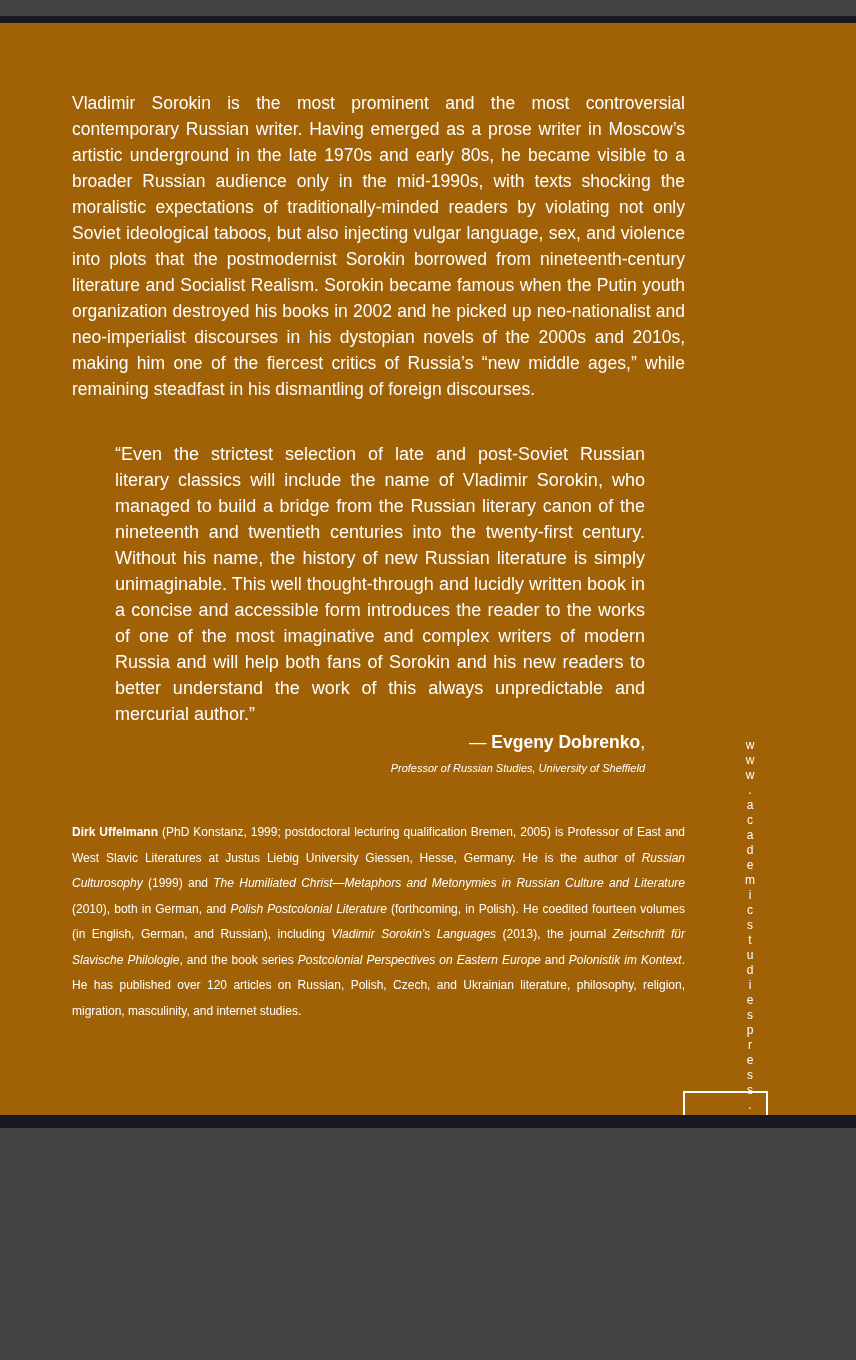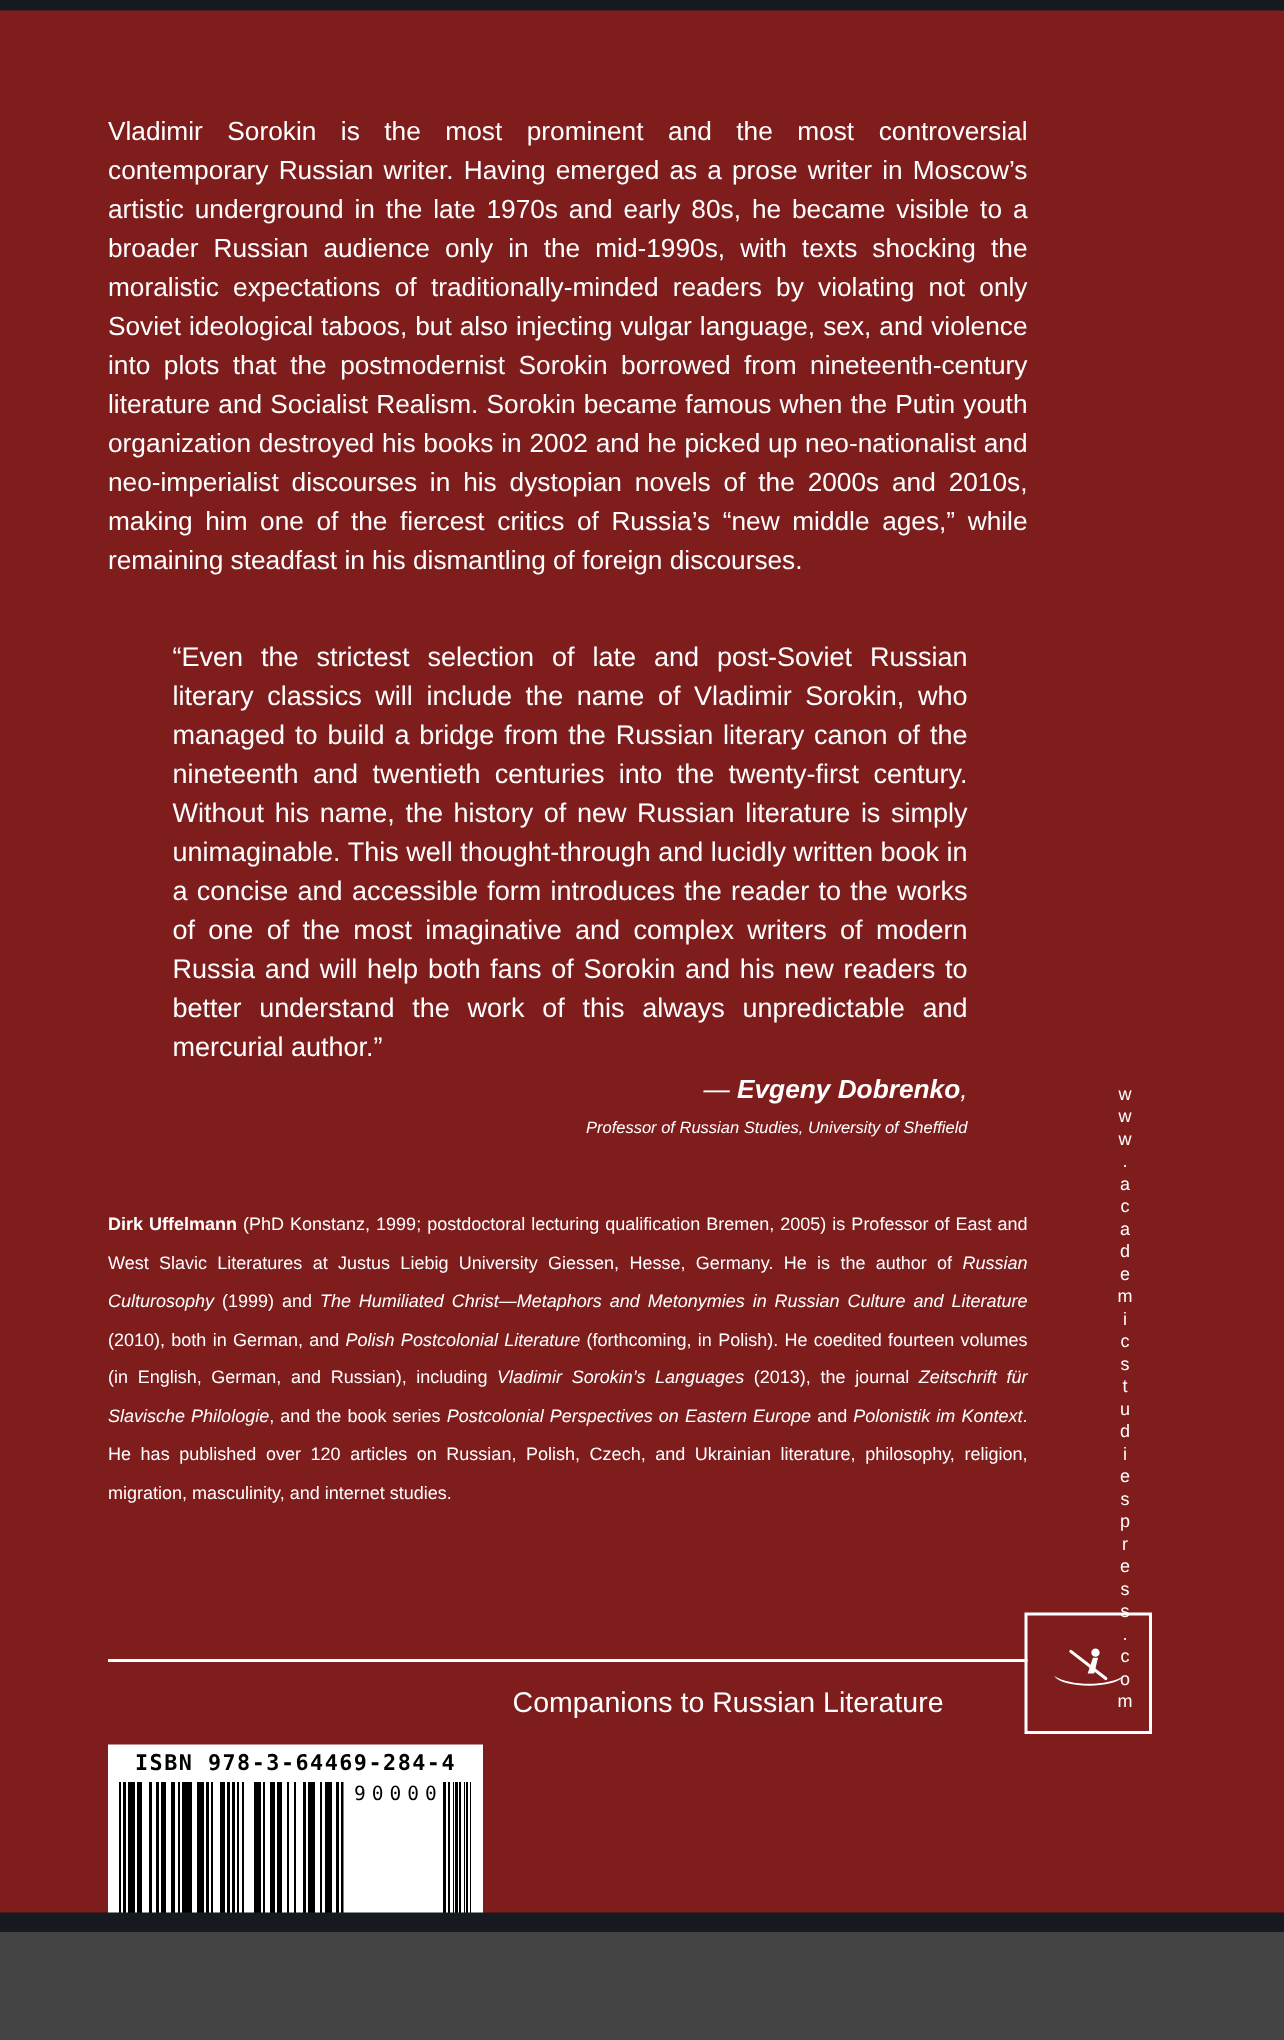--- a/index.html
+++ b/index.html
@@ -1,21 +1,21 @@
 <!DOCTYPE html>
 <html><head>
 <meta charset="utf-8">
 <style>
   html, body { margin: 0; padding: 0; background: #444; }
   .cover {
     position: relative;
     width: 856px;
-    height: 1288px;
-    margin: 0 auto;
-    background: #7f1d1d;
+    height: 1112px;
+    margin: 16px auto;
+    background: #a16207;
     color: #ffffff;
     font-family: "Liberation Sans", sans-serif;
     overflow: hidden;
   }
   .strip-top {
     position: absolute; top: 0; left: 0; width: 100%; height: 7px;
     background: #16191d;
   }
   .strip-bottom {
     position: absolute; bottom: 0; left: 0; width: 100%; height: 13px;
@@ -35,21 +35,20 @@
     margin: 39px 40px 0 43px;
     font-size: 18px;
     line-height: 26px;
     text-align: justify;
   }
   .quote-attr {
     margin: 2px 40px 0 43px;
     font-size: 17.5px;
     line-height: 26px;
     text-align: right;
-    font-style: italic;
   }
   .quote-role {
     margin: 0 40px 0 43px;
     font-size: 11px;
     line-height: 26px;
     text-align: right;
     font-style: italic;
   }
   .bio {
     margin: 39px 0 0 0;

